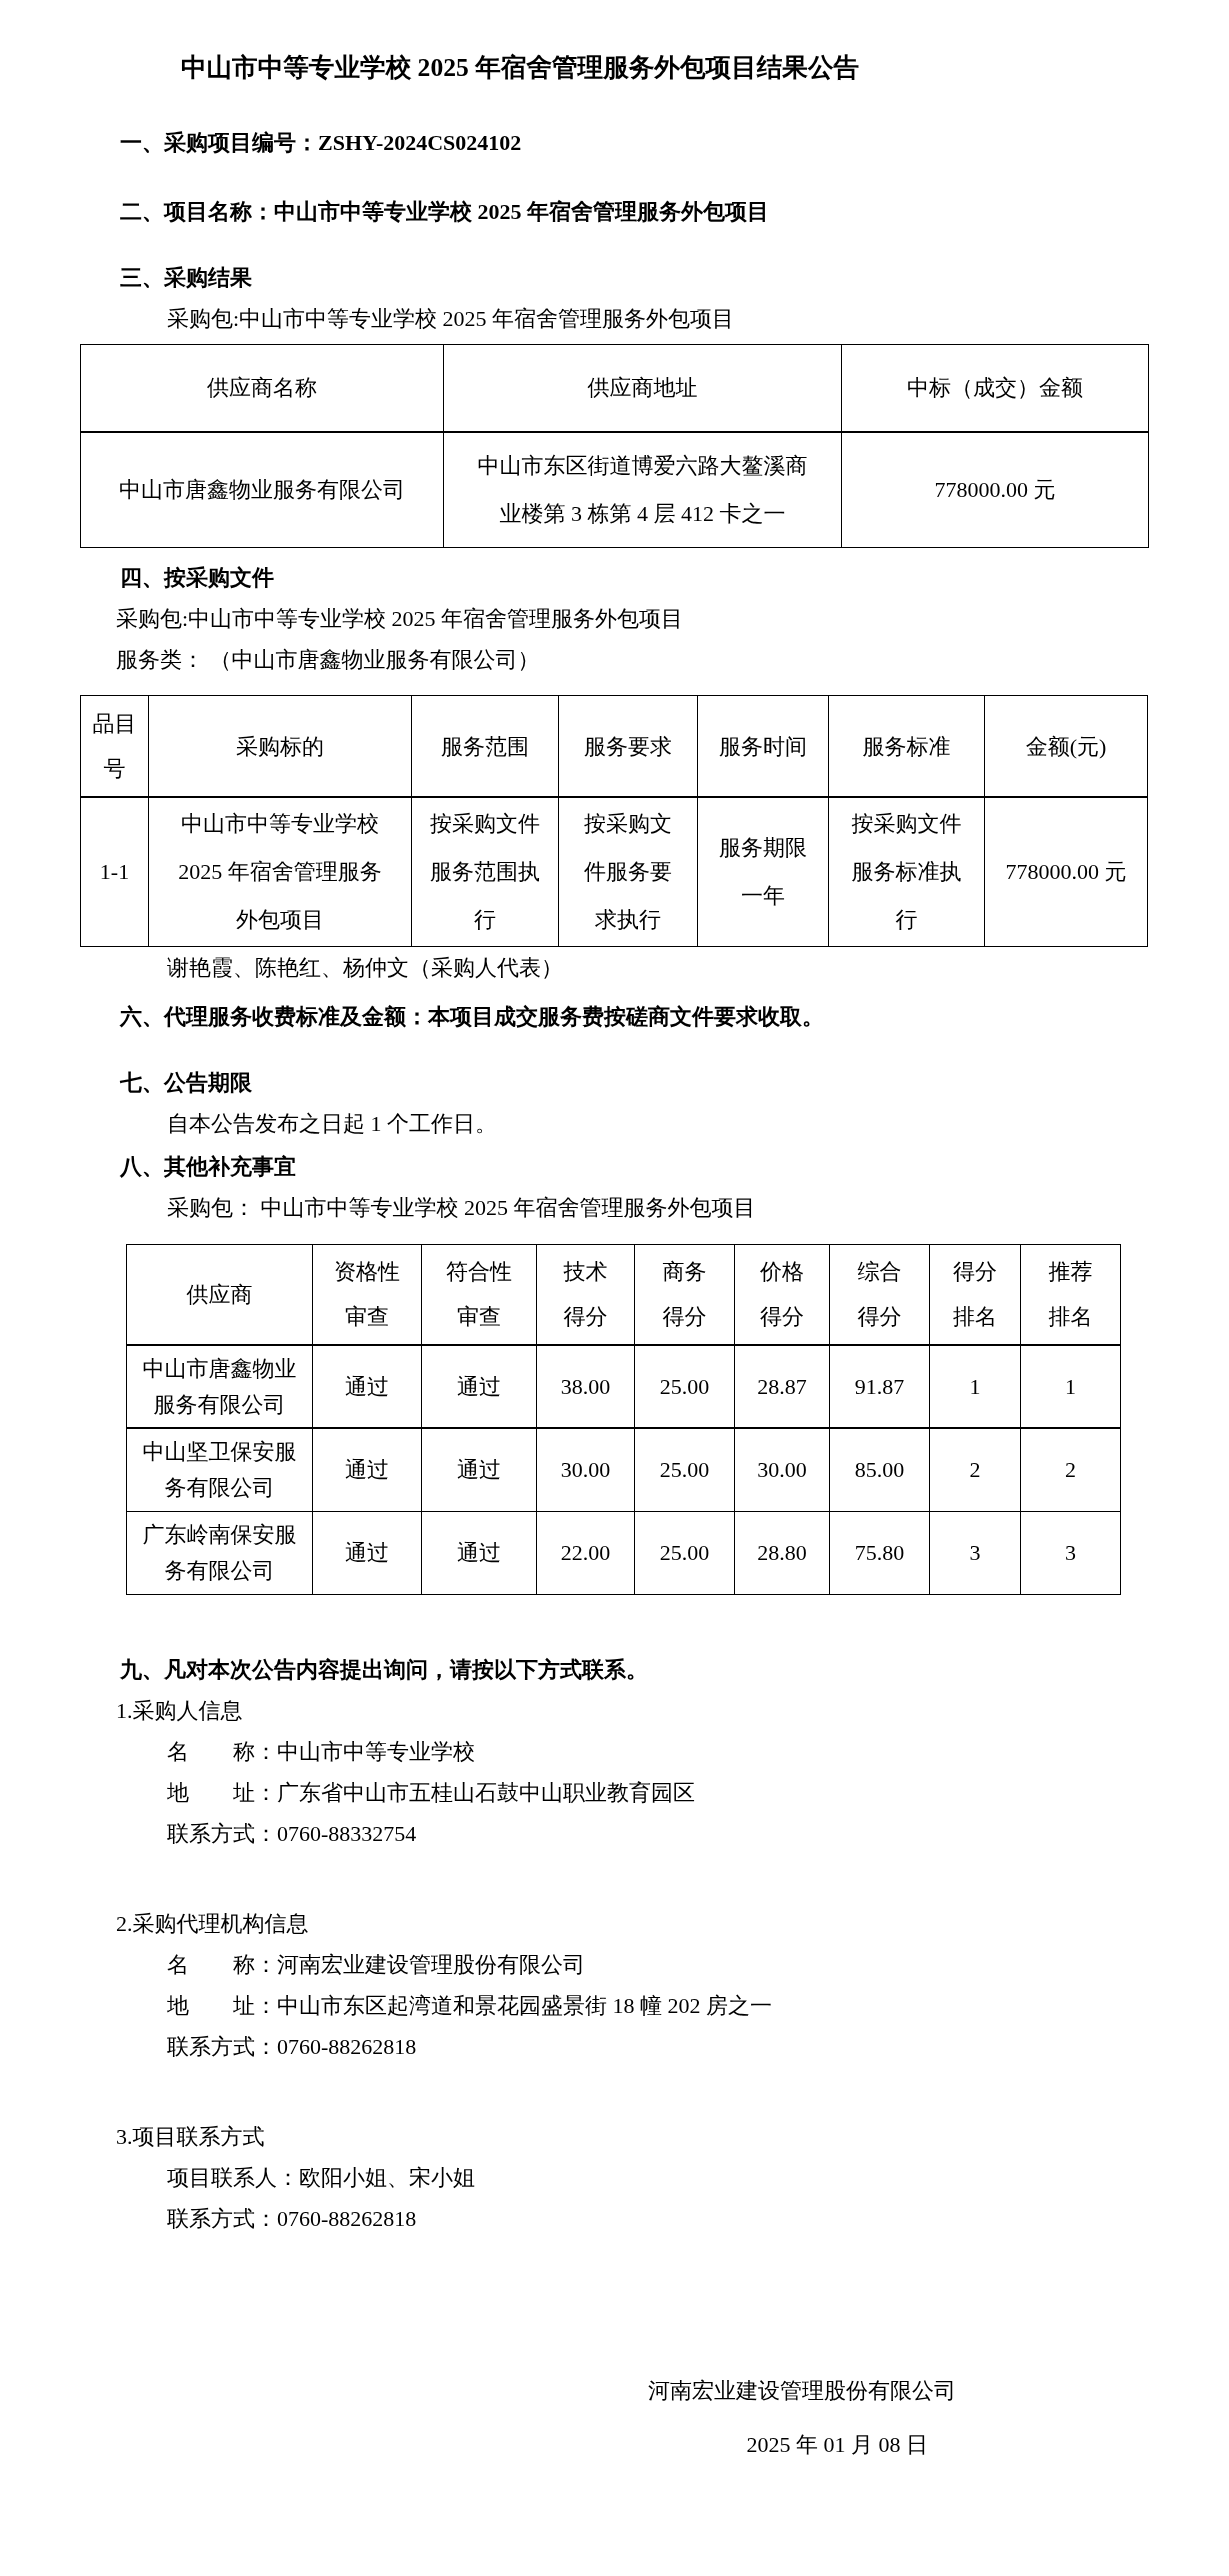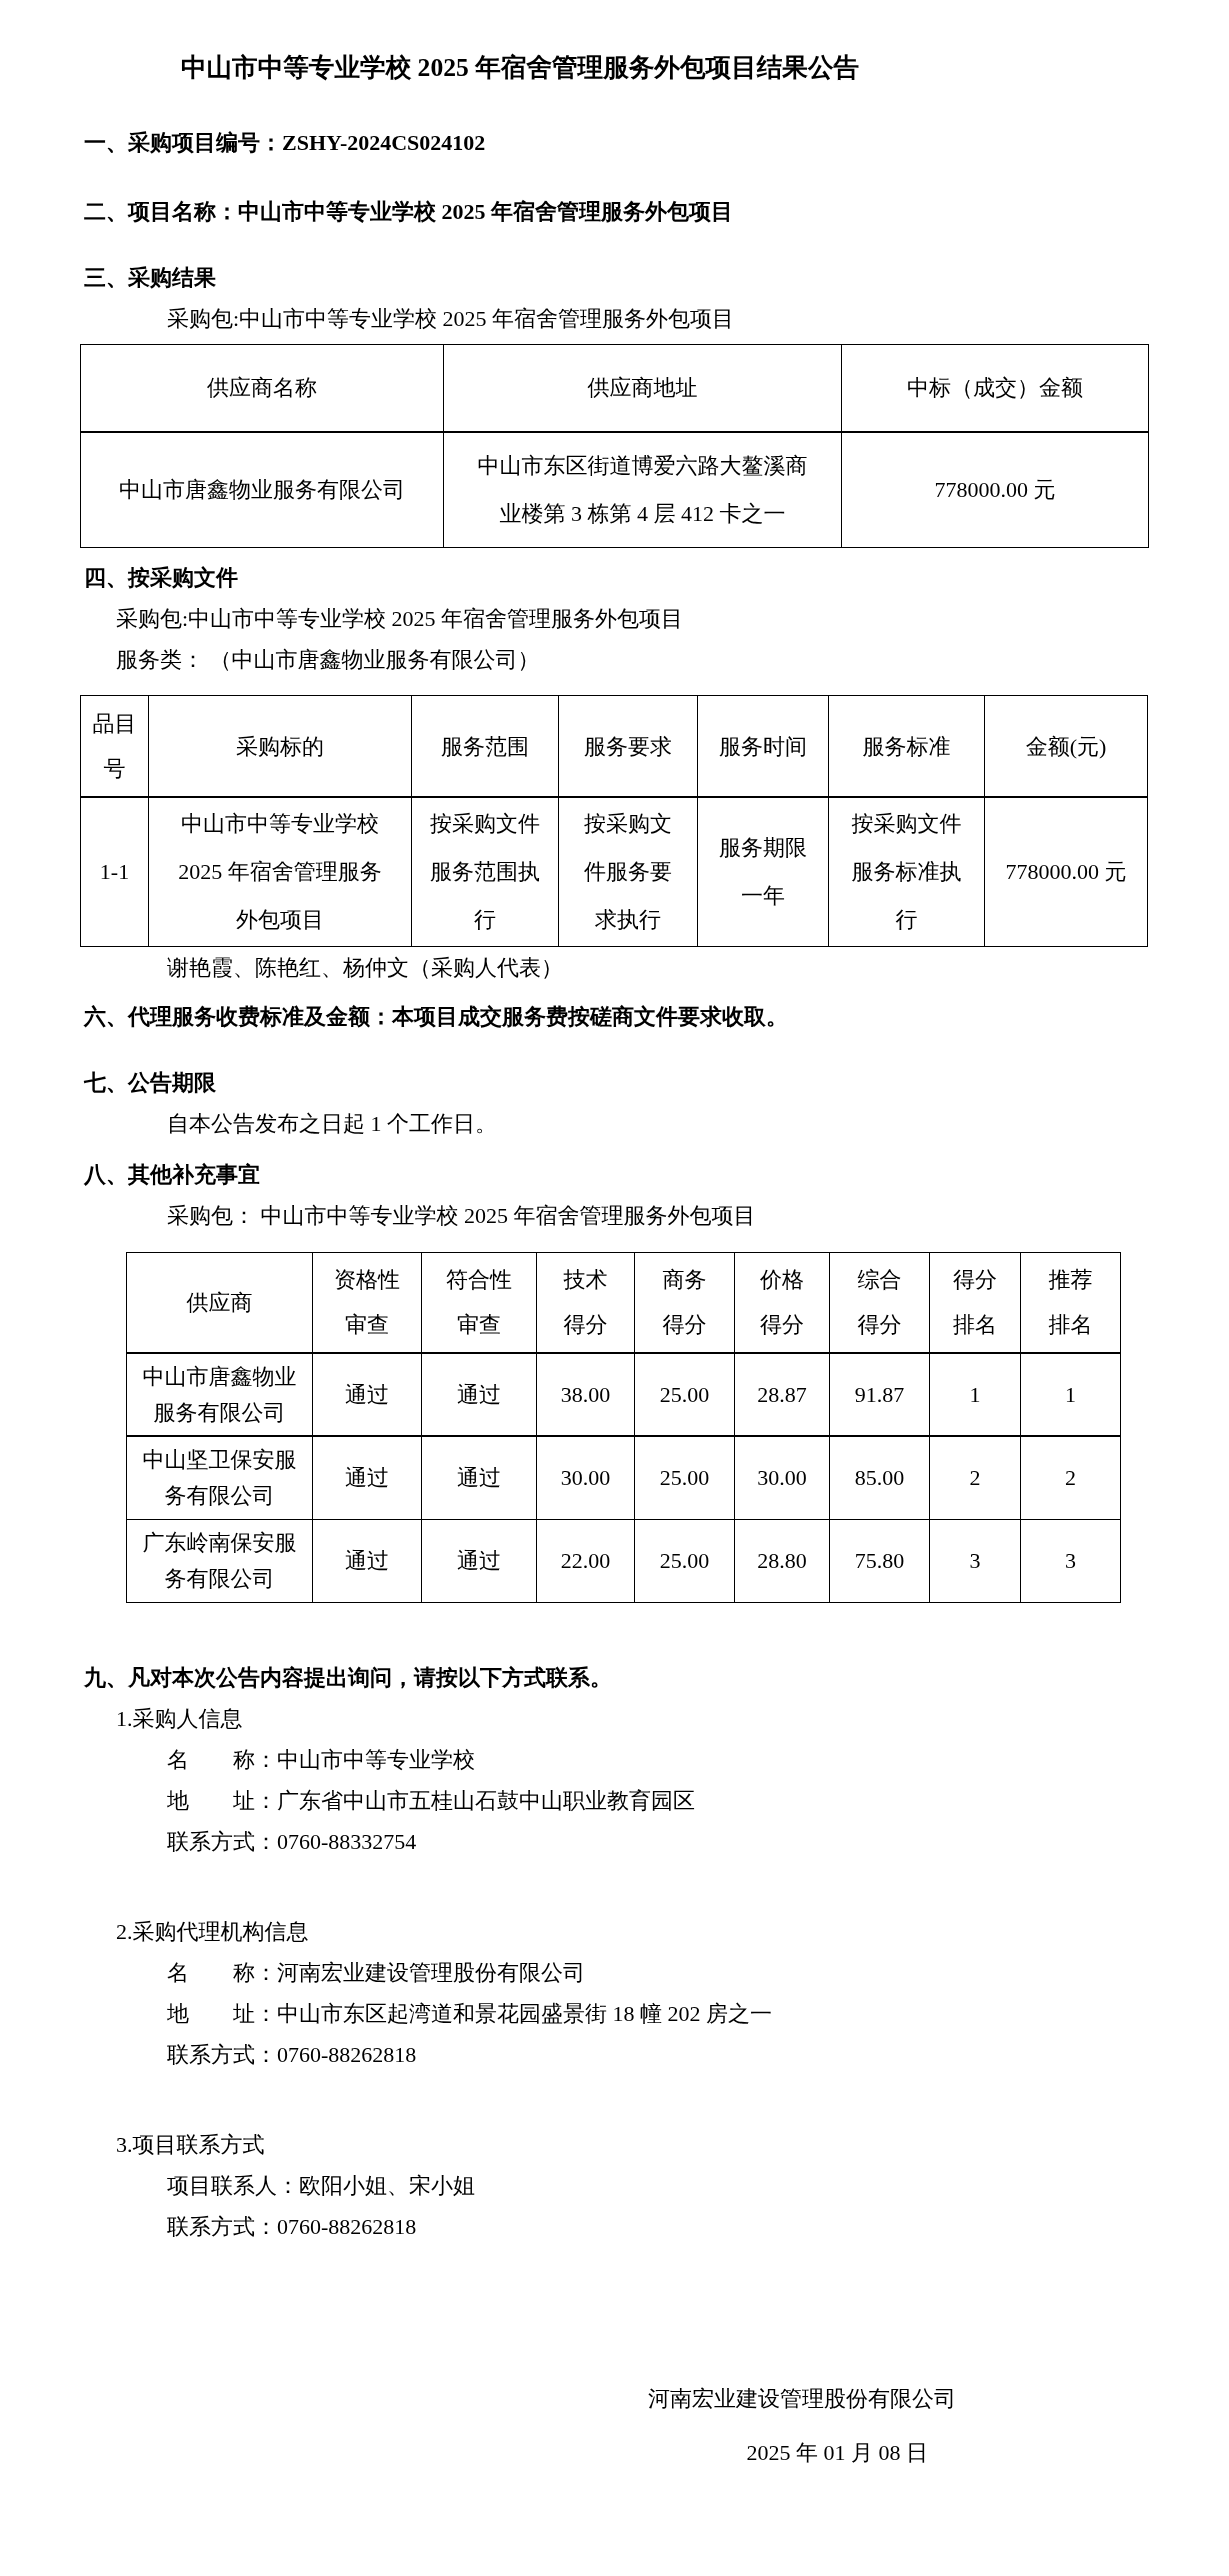--- a/index.html
+++ b/index.html
@@ -12,26 +12,26 @@
   }
   .page { width:1040px; height:2576px; padding-top:48px; background:#ffffff; }
 
   .doc-title {
     font-size:25.6px; font-weight:bold; text-align:center;
     height:39px; line-height:39px; margin-bottom:35px;
     white-space:pre;
   }
   .line { font-size:22px; line-height:41px; white-space:pre; }
   .b { font-weight:bold; }
-  .ind-head { padding-left:84px; }   
+  .ind-head { padding-left:120px; }   
   .ind-sub  { padding-left:167px; }   
   .ind-sub2 { padding-left:116px; }   
 
   .mt36 { margin-top:28px; } .mt32 { margin-top:25px; } .mt22 { margin-top:17px; }
-  .mt21 { margin-top:10px; } .mt12 { margin-top:9.3px; } .mt10 { margin-top:7.7px; }
+  .mt21 { margin-top:2px; } .mt12 { margin-top:9.3px; } .mt10 { margin-top:7.7px; }
   .mt49 { margin-top:54px; } .mt63 { margin-top:49px; }
 
   table { border-collapse:collapse; table-layout:fixed; background:#ffffff; }
   td {
     border:1.5px solid #000000; text-align:center; vertical-align:middle;
     font-size:22px; white-space:pre-line; overflow:hidden; padding:0 3.1px;
   }
   tr.hrow td { border-bottom:2.3px solid #000000; }
 
   .t1 { width:1068px; margin:4.6px 0 0 80px; border:1.5px solid #000; }

